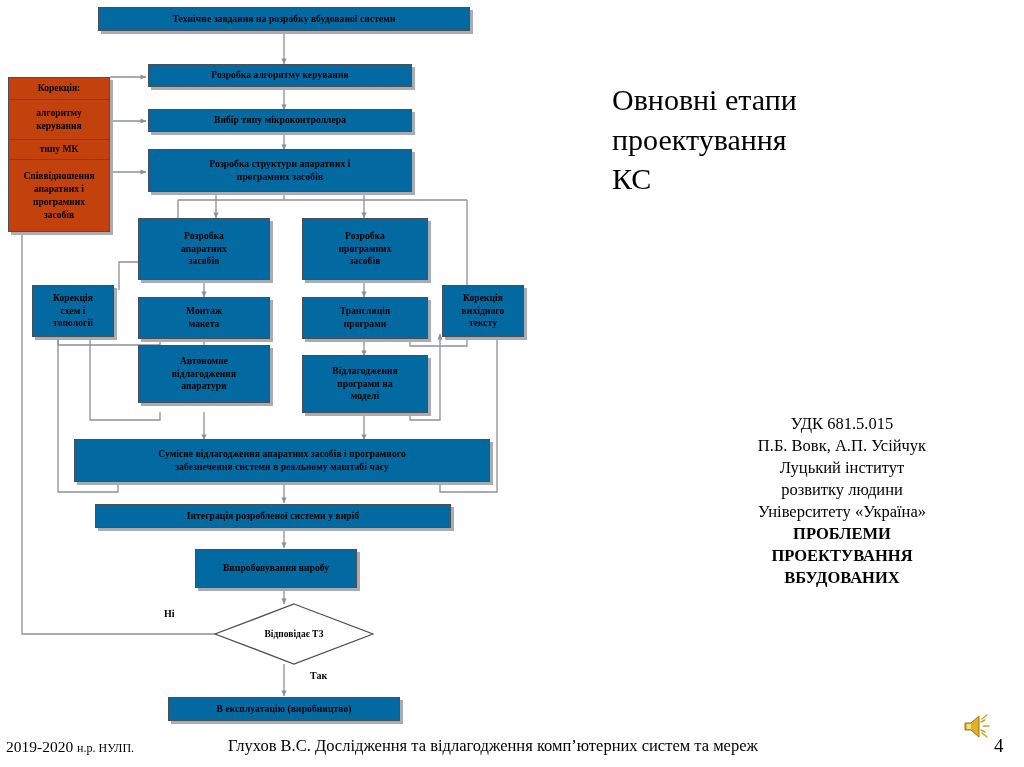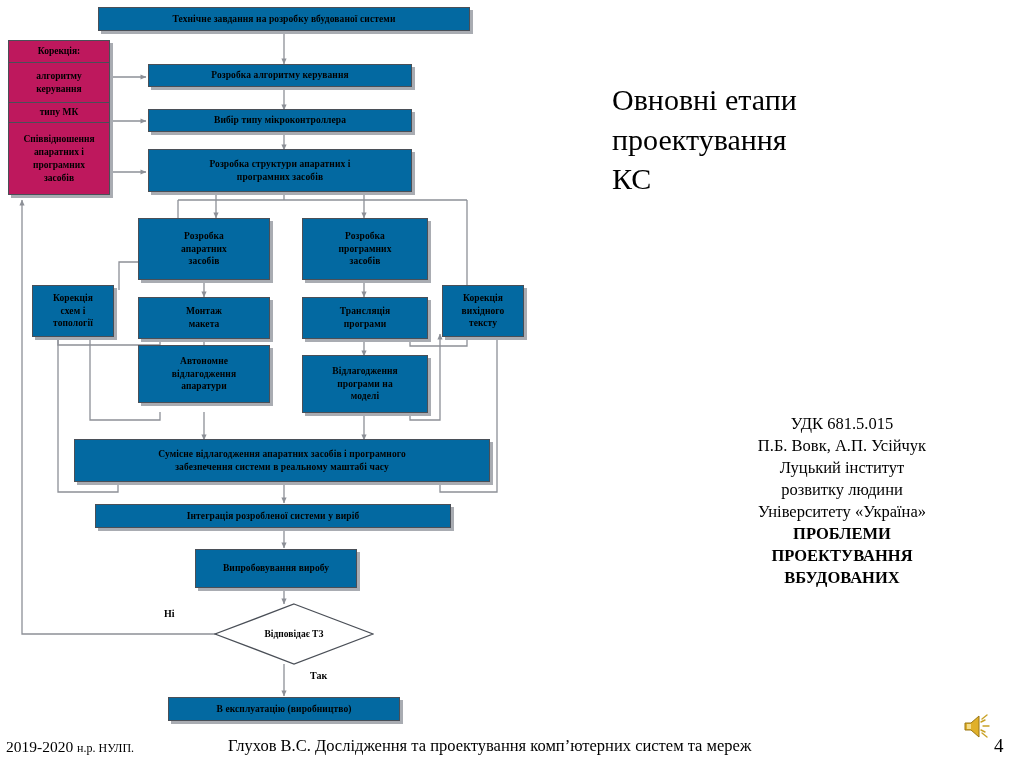--- a/index.html
+++ b/index.html
@@ -50,22 +50,23 @@
     padding: 1px 4px;
   }
   .node .lines { width: 100%; }
   .node .ln { display: block; white-space: nowrap; }
 
   
   .corrstack {
     position: absolute;
     box-sizing: border-box;
     border: 1.3px solid #4a4f57;
-    background: #be185d;
+    background: #c2410c;
     box-shadow: 3px 3px 0 0 #a9acb2;
+    margin-top: 37px;
   }
   .corrcell {
     box-sizing: border-box;
     border-bottom: 1.2px solid #4a4f57;
     display: flex;
     align-items: center;
     justify-content: center;
     text-align: center;
     font-weight: bold;
     font-size: 9.5px;
@@ -396,21 +397,21 @@
   <span class="ln strong">ПРОБЛЕМИ</span>
   <span class="ln strong">ПРОЕКТУВАННЯ</span>
   <span class="ln strong">ВБУДОВАНИХ</span>
 </div>
 
 <div id="footer-left">
   <span>2019-2020</span>
   <span class="small">н.р. НУЛП.</span>
 </div>
 
-<div id="footer-center">Глухов В.С. Дослідження та проектування комп’ютерних систем та мереж</div>
+<div id="footer-center">Глухов В.С. Дослідження та відлагодження комп’ютерних систем та мереж</div>
 
 <svg id="speaker-icon" viewBox="0 0 32 30">
   <path d="M 3 11 L 9 11 L 17 4 L 17 25 L 9 18 L 3 18 Z" fill="#e0b02a" stroke="#9a7612" stroke-width="1"></path>
   <path d="M 5 12 L 9 12 L 9 17 L 5 17 Z" fill="#f6dd8a"></path>
   <g stroke="#c9a227" stroke-width="1.4" fill="none" stroke-linecap="round">
     <path d="M 20 7 L 25 3"></path>
     <path d="M 21 14 L 27 14"></path>
     <path d="M 20 21 L 25 25"></path>
     <path d="M 19 10 L 23 8"></path>
     <path d="M 19 18 L 23 20"></path>

